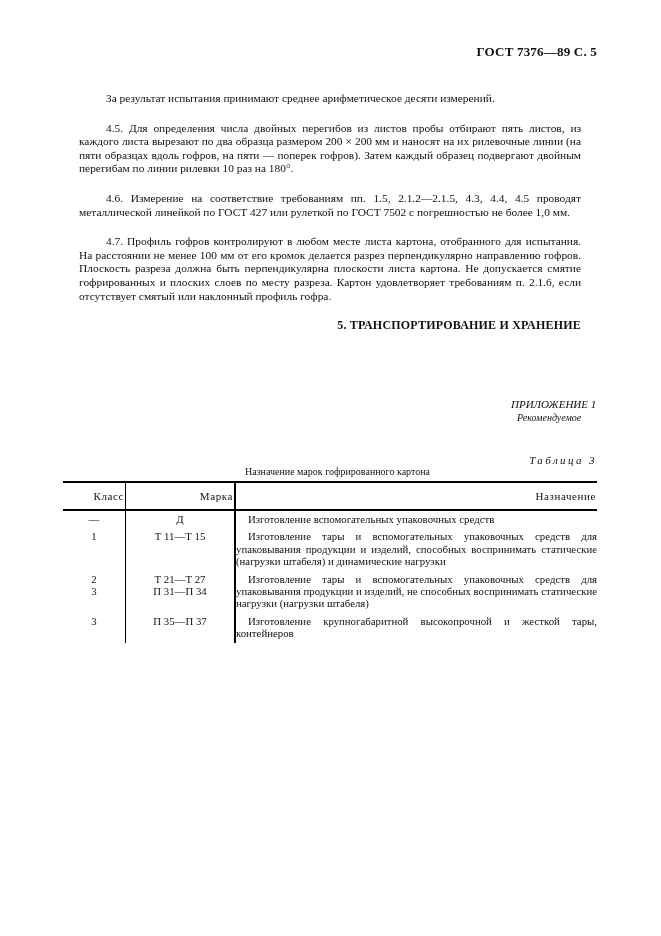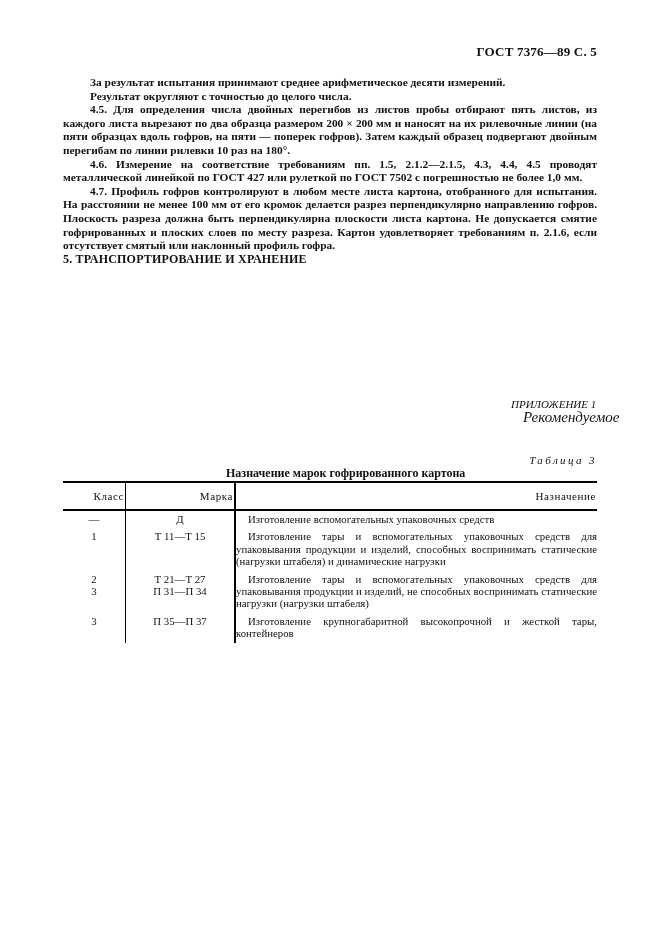--- a/index.html
+++ b/index.html
@@ -9,38 +9,38 @@
     color: #111;
   }
   .page-header {
     position: absolute; top: 44px; right: 64px;
     font-weight: bold; font-size: 13px; letter-spacing: 0.2px;
   }
   .body-text {
     position: absolute; left: 63px; top: 76px; width: 534px;
     font-size: 11.4px; line-height: 13.6px; text-align: justify;
   }
-  .body-text p { margin: 0; text-indent: 27px; font-weight: bold; }
+  .body-text p { margin: 16px; text-indent: 27px; }
   .body-text p.gap-after { margin-bottom: 20px; }
   .section-title {
-    text-align: left; font-weight: bold; font-size: 12px;
+    text-align: right; font-weight: bold; font-size: 12px;
     margin: 0 0 12px 0; text-indent: 0 !important; letter-spacing: 0.2px;
   }
   .appendix {
     position: absolute; left: 511px; top: 398px;
     font-style: italic; font-size: 11px; line-height: 13px;
   }
-  .appendix .sub { font-size: 15px; margin-left: 12px; }
+  .appendix .sub { font-size: 10px; margin-left: 6px; }
   .table-caption-right {
     position: absolute; right: 64px; top: 454px;
     font-size: 11px; letter-spacing: 2.4px; font-style: italic;
   }
   .table-title {
-    position: absolute; left: 226px; top: 466px;
-    font-weight: bold; font-size: 12px;
+    position: absolute; left: 245px; top: 466px;
+    font-weight: normal; font-size: 10px;
   }
   table.doc-table {
     position: absolute; left: 63px; top: 481px; width: 534px;
     border-collapse: collapse; font-size: 10.8px; line-height: 12.4px;
   }
   table.doc-table th {
     font-weight: normal; font-size: 11px; letter-spacing: 0.6px;
     height: 24px; text-align: right; vertical-align: middle;
     border-top: 2px solid #000; border-bottom: 2px solid #000;
   }
@@ -55,21 +55,20 @@
   .naz-text { text-indent: 12px; display: block; }
   .stack span { display: block; }
 </style>
 </head>
 <body>
 
 <div class="page-header">ГОСТ 7376—89 С. 5</div>
 
 <div class="body-text">
   <p>За результат испытания принимают среднее арифметическое десяти измерений.</p>
-  <p>Результат округляют с точностью до целого числа.</p>
   <p>4.5. Для определения числа двойных перегибов из листов пробы отбирают пять листов, из каждого листа вырезают по два образца размером 200 × 200 мм и наносят на их рилевочные линии (на пяти образцах вдоль гофров, на пяти — поперек гофров). Затем каждый образец подвергают двойным перегибам по линии рилевки 10 раз на 180°.</p>
   <p>4.6. Измерение на соответствие требованиям пп. 1.5, 2.1.2—2.1.5, 4.3, 4.4, 4.5 проводят металлической линейкой по ГОСТ 427 или рулеткой по ГОСТ 7502 с погрешностью не более 1,0 мм.</p>
   <p>4.7. Профиль гофров контролируют в любом месте листа картона, отобранного для испытания. На расстоянии не менее 100 мм от его кромок делается разрез перпендикулярно направлению гофров. Плоскость разреза должна быть перпендикулярна плоскости листа картона. Не допускается смятие гофрированных и плоских слоев по месту разреза. Картон удовлетворяет требованиям п. 2.1.6, если отсутствует смятый или наклонный профиль гофра.</p>
   <p class="section-title">5. ТРАНСПОРТИРОВАНИЕ И ХРАНЕНИЕ</p>
 </div>
 
 <div class="appendix">
   <div>ПРИЛОЖЕНИЕ 1</div>
   <div class="sub">Рекомендуемое</div>
 </div>

